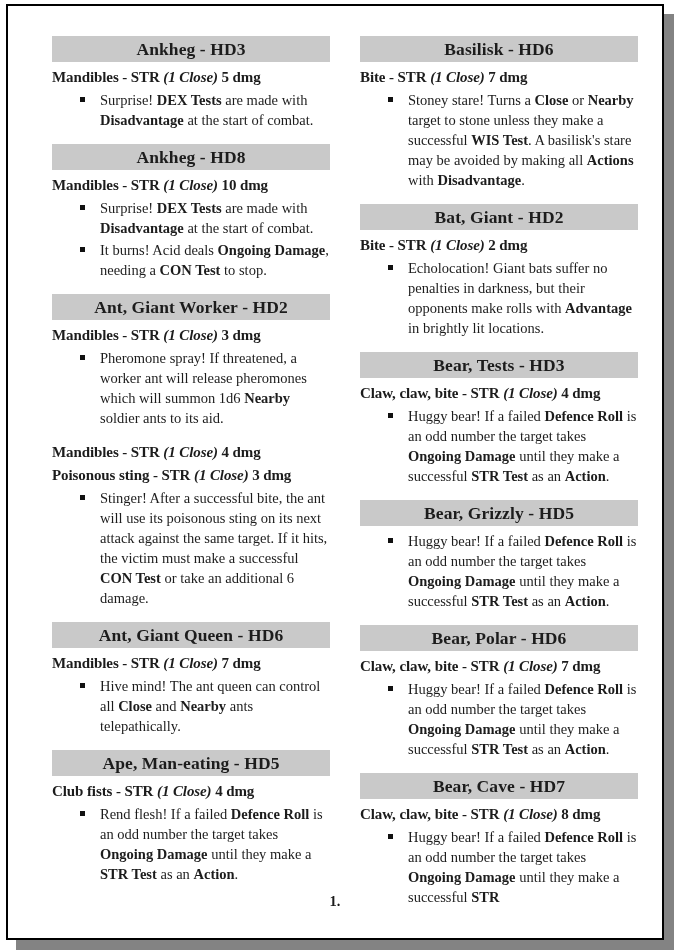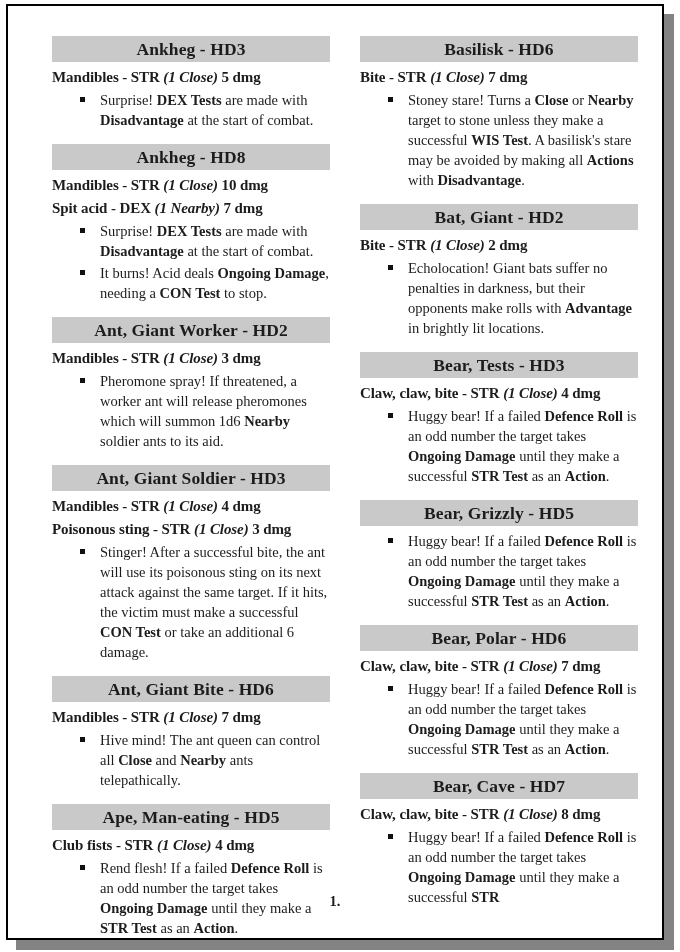--- a/index.html
+++ b/index.html
@@ -64,53 +64,49 @@
     <ul class="traits">
               <li class="trait-item"><span class="bullet-sq"></span><span>Surprise! </span><span class="sb">DEX Tests</span><span> are made with </span><span class="sb">Disadvantage</span><span> at the start of combat.</span></li>
             </ul>
   </section>
           <section class="block">
     <header class="bar">
       <span class="title">Ankheg - HD8</span>
     </header>
     <div class="attacks">
               <div class="attack-line"><span>Mandibles - STR </span><span class="si sr">(1 Close)</span><span> 10 dmg</span></div>
-              <div class="attack-line"><span>Spit acid - DEX </span><span class="si sr">(1 Nearby)</span><span> 7 dmg</span></div>
             </div>
     <ul class="traits">
               <li class="trait-item"><span class="bullet-sq"></span><span>Surprise! </span><span class="sb">DEX Tests</span><span> are made with </span><span class="sb">Disadvantage</span><span> at the start of combat.</span></li>
               <li class="trait-item"><span class="bullet-sq"></span><span>It burns! Acid deals </span><span class="sb">Ongoing Damage</span><span>, needing a </span><span class="sb">CON Test</span><span> to stop.</span></li>
             </ul>
   </section>
           <section class="block">
     <header class="bar">
       <span class="title">Ant, Giant Worker - HD2</span>
     </header>
     <div class="attacks">
               <div class="attack-line"><span>Mandibles - STR </span><span class="si sr">(1 Close)</span><span> 3 dmg</span></div>
             </div>
     <ul class="traits">
               <li class="trait-item"><span class="bullet-sq"></span><span>Pheromone spray! If threatened, a worker ant will release pheromones which will summon 1d6 </span><span class="sb">Nearby</span><span> soldier ants to its aid.</span></li>
             </ul>
   </section>
           <section class="block">
-    <header class="bar">
-      <span class="title">Ant, Giant Soldier - HD3</span>
-    </header>
     <div class="attacks">
               <div class="attack-line"><span>Mandibles - STR </span><span class="si sr">(1 Close)</span><span> 4 dmg</span></div>
               <div class="attack-line"><span>Poisonous sting - STR </span><span class="si sr">(1 Close)</span><span> 3 dmg</span></div>
             </div>
     <ul class="traits">
               <li class="trait-item"><span class="bullet-sq"></span><span>Stinger! After a successful bite, the ant will use its poisonous sting on its next attack against the same target. If it hits, the victim must make a successful </span><span class="sb">CON Test</span><span> or take an additional 6 damage.</span></li>
             </ul>
   </section>
           <section class="block">
     <header class="bar">
-      <span class="title">Ant, Giant Bite - HD6</span>
+      <span class="title">Ant, Giant Queen - HD6</span>
     </header>
     <div class="attacks">
               <div class="attack-line"><span>Mandibles - STR </span><span class="si sr">(1 Close)</span><span> 7 dmg</span></div>
             </div>
     <ul class="traits">
               <li class="trait-item"><span class="bullet-sq"></span><span>Hive mind! The ant queen can control all </span><span class="sb">Close</span><span> and </span><span class="sb">Nearby</span><span> ants telepathically.</span></li>
             </ul>
   </section>
           <section class="block">
     <header class="bar">

